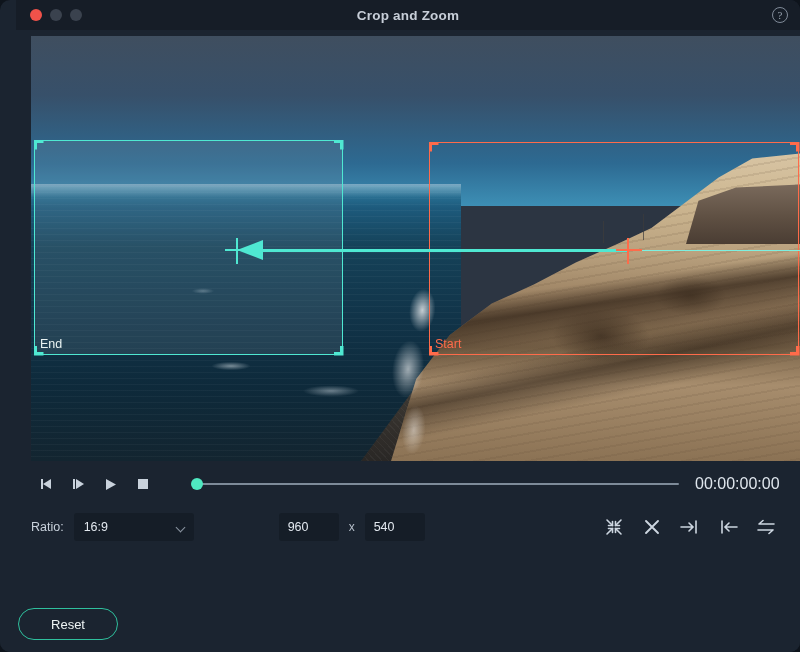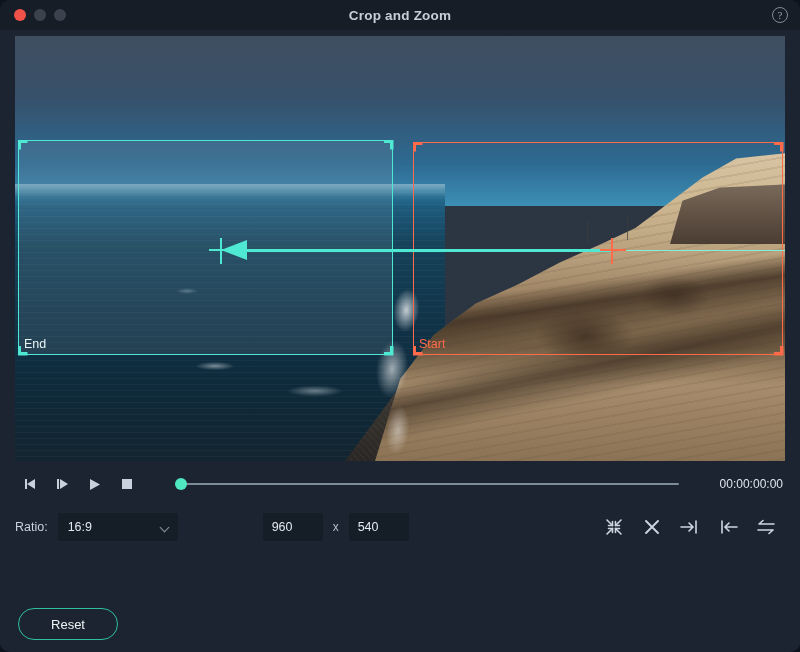--- a/index.html
+++ b/index.html
@@ -8,20 +8,21 @@
     background: #0e141c;
     font-family: "Liberation Sans", sans-serif;
     overflow: hidden;
   }
   .window {
     position: relative;
     width: 800px; height: 652px;
     background: #1b2430;
     border-radius: 10px;
     overflow: hidden;
+    padding-left: 16px;
   }
 
   
   .titlebar {
     position: relative;
     height: 30px;
     background: #161d27;
     display: flex;
     align-items: center;
   }
@@ -191,21 +192,21 @@
   
   .sel {
     position: absolute;
     box-sizing: border-box;
   }
   .sel.start {
     left: 398px; top: 106px; width: 370px; height: 213px;
     border: 1.5px solid #ff6b4a;
   }
   .sel.end {
-    left: 3px; top: 104px; width: 375px; height: 215px;
+    left: 3px; top: 104px; width: 309px; height: 215px;
     border: 1.5px solid #4fe8d2;
     background: rgba(140,160,175,0.16);
   }
   .sel-label {
     position: absolute;
     left: 5px; bottom: 3px;
     font-size: 12.5px;
     font-family: "Liberation Sans", sans-serif;
   }
   .sel.start .sel-label { color: #ff6b4a; }
@@ -279,25 +280,25 @@
     border-radius: 1px;
   }
   .scrub-thumb {
     position: absolute;
     left: 0px; top: 4px;
     width: 12px; height: 12px;
     border-radius: 50%;
     background: #4fe8c0;
   }
   .timecode {
-    font-size: 12px;
+    font-size: 16px;
     color: #dfe6ed;
     font-family: "Liberation Sans", sans-serif;
     min-width: 90px;
-    text-align: right;
+    text-align: left;
     padding-right: 2px;
   }
 
   
   .options {
     height: 44px;
     margin: 6px 15px 0 15px;
     display: flex;
     align-items: center;
   }

